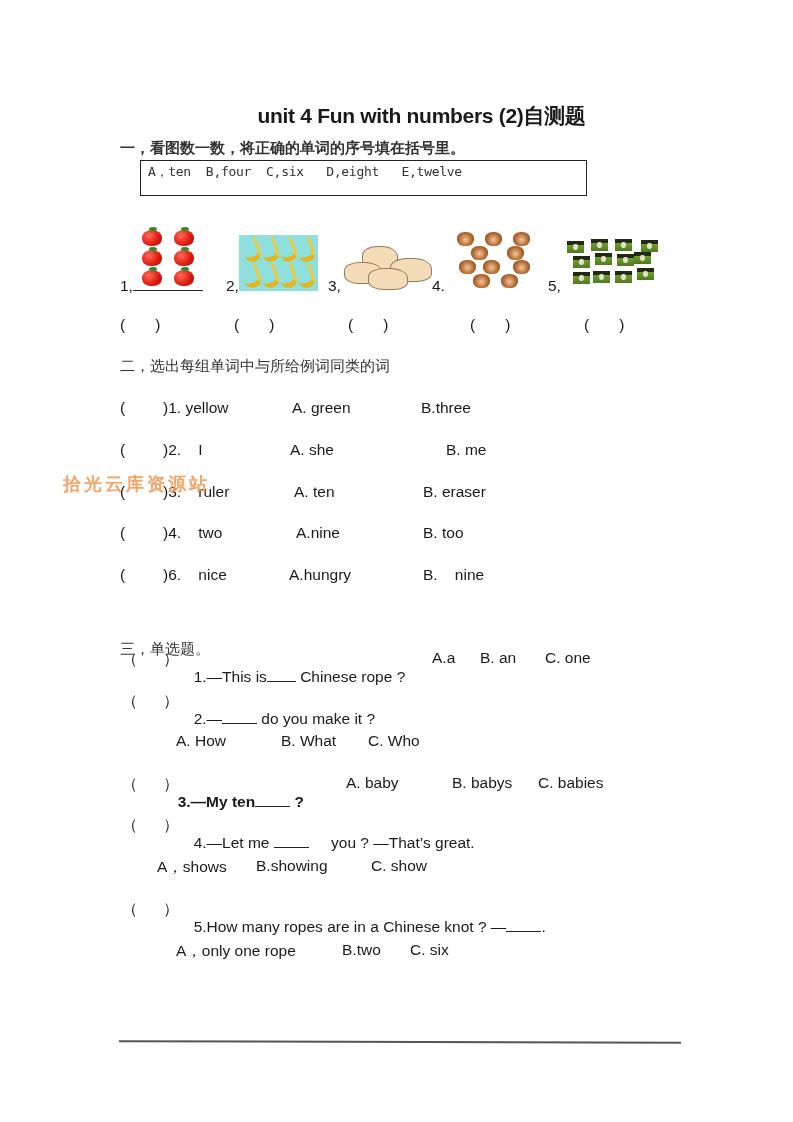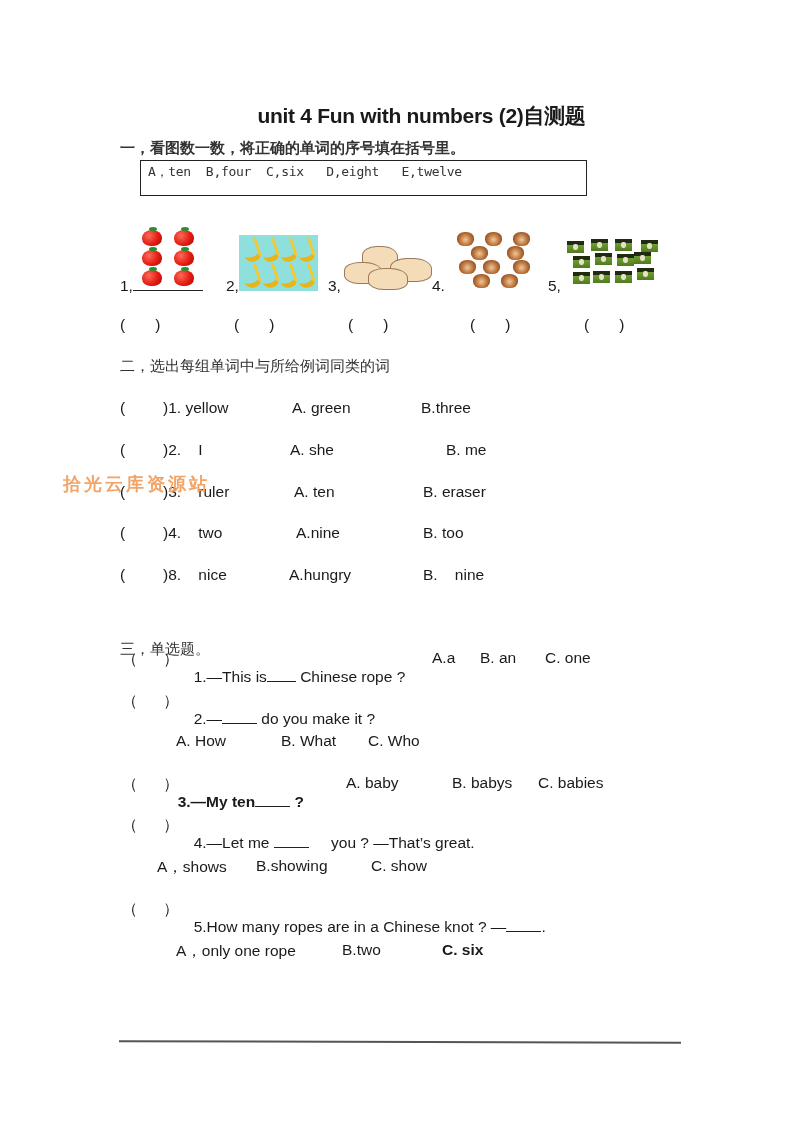--- a/index.html
+++ b/index.html
@@ -119,21 +119,21 @@
   <div class="abs q" style="left:423px; top:483px;">B. eraser</div>
 </div>
 <div>
   <div class="abs q" style="left:120px; top:524px;">(</div>
   <div class="abs q" style="left:163px; top:524px; white-space:pre;">)4.    two</div>
   <div class="abs q" style="left:296px; top:524px;text-align:right;">A.nine</div>
   <div class="abs q" style="left:423px; top:524px;">B. too</div>
 </div>
 <div>
   <div class="abs q" style="left:120px; top:566px;">(</div>
-  <div class="abs q" style="left:163px; top:566px; white-space:pre;">)8.    nice</div>
+  <div class="abs q" style="left:163px; top:566px; white-space:pre;">)6.    nice</div>
   <div class="abs q" style="left:289px; top:566px;">A.hungry</div>
   <div class="abs q" style="left:423px; top:566px; white-space:pre;">B.    nine</div>
 </div>
 
 <div class="abs watermark">拾光云库资源站</div>
 
 <div class="abs cn" style="left:120px; top:607px;margin-top:33px;">三，单选题。</div>
 
 <div class="abs q" style="left:122px; top:649px; white-space:pre;">（      ）</div>
 <div class="abs q" style="left:185px; top:649px; white-space:pre;">
@@ -166,15 +166,15 @@
 <div class="abs q" style="left:157px; top:857px;">A，shows</div>
 <div class="abs q" style="left:256px; top:857px;">B.showing</div>
 <div class="abs q" style="left:371px; top:857px;">C. show</div>
 
 <div class="abs q" style="left:122px; top:899px; white-space:pre;">（      ）</div>
 <div class="abs q" style="left:185px; top:899px; white-space:pre;">
   <span>5.How many ropes are in a Chinese knot ? —</span><span class="uline" style="width:35px; height:14px;"></span><span>.</span>
 </div>
 <div class="abs q" style="left:176px; top:941px;">A，only one rope</div>
 <div class="abs q" style="left:342px; top:941px;">B.two</div>
-<div class="abs q" style="left:442px; top:941px;font-weight:bold;">C. six</div>
+<div class="abs q" style="left:410px; top:941px;">C. six</div>
 
 <div class="abs footer-line"></div>
 
 </body></html>

